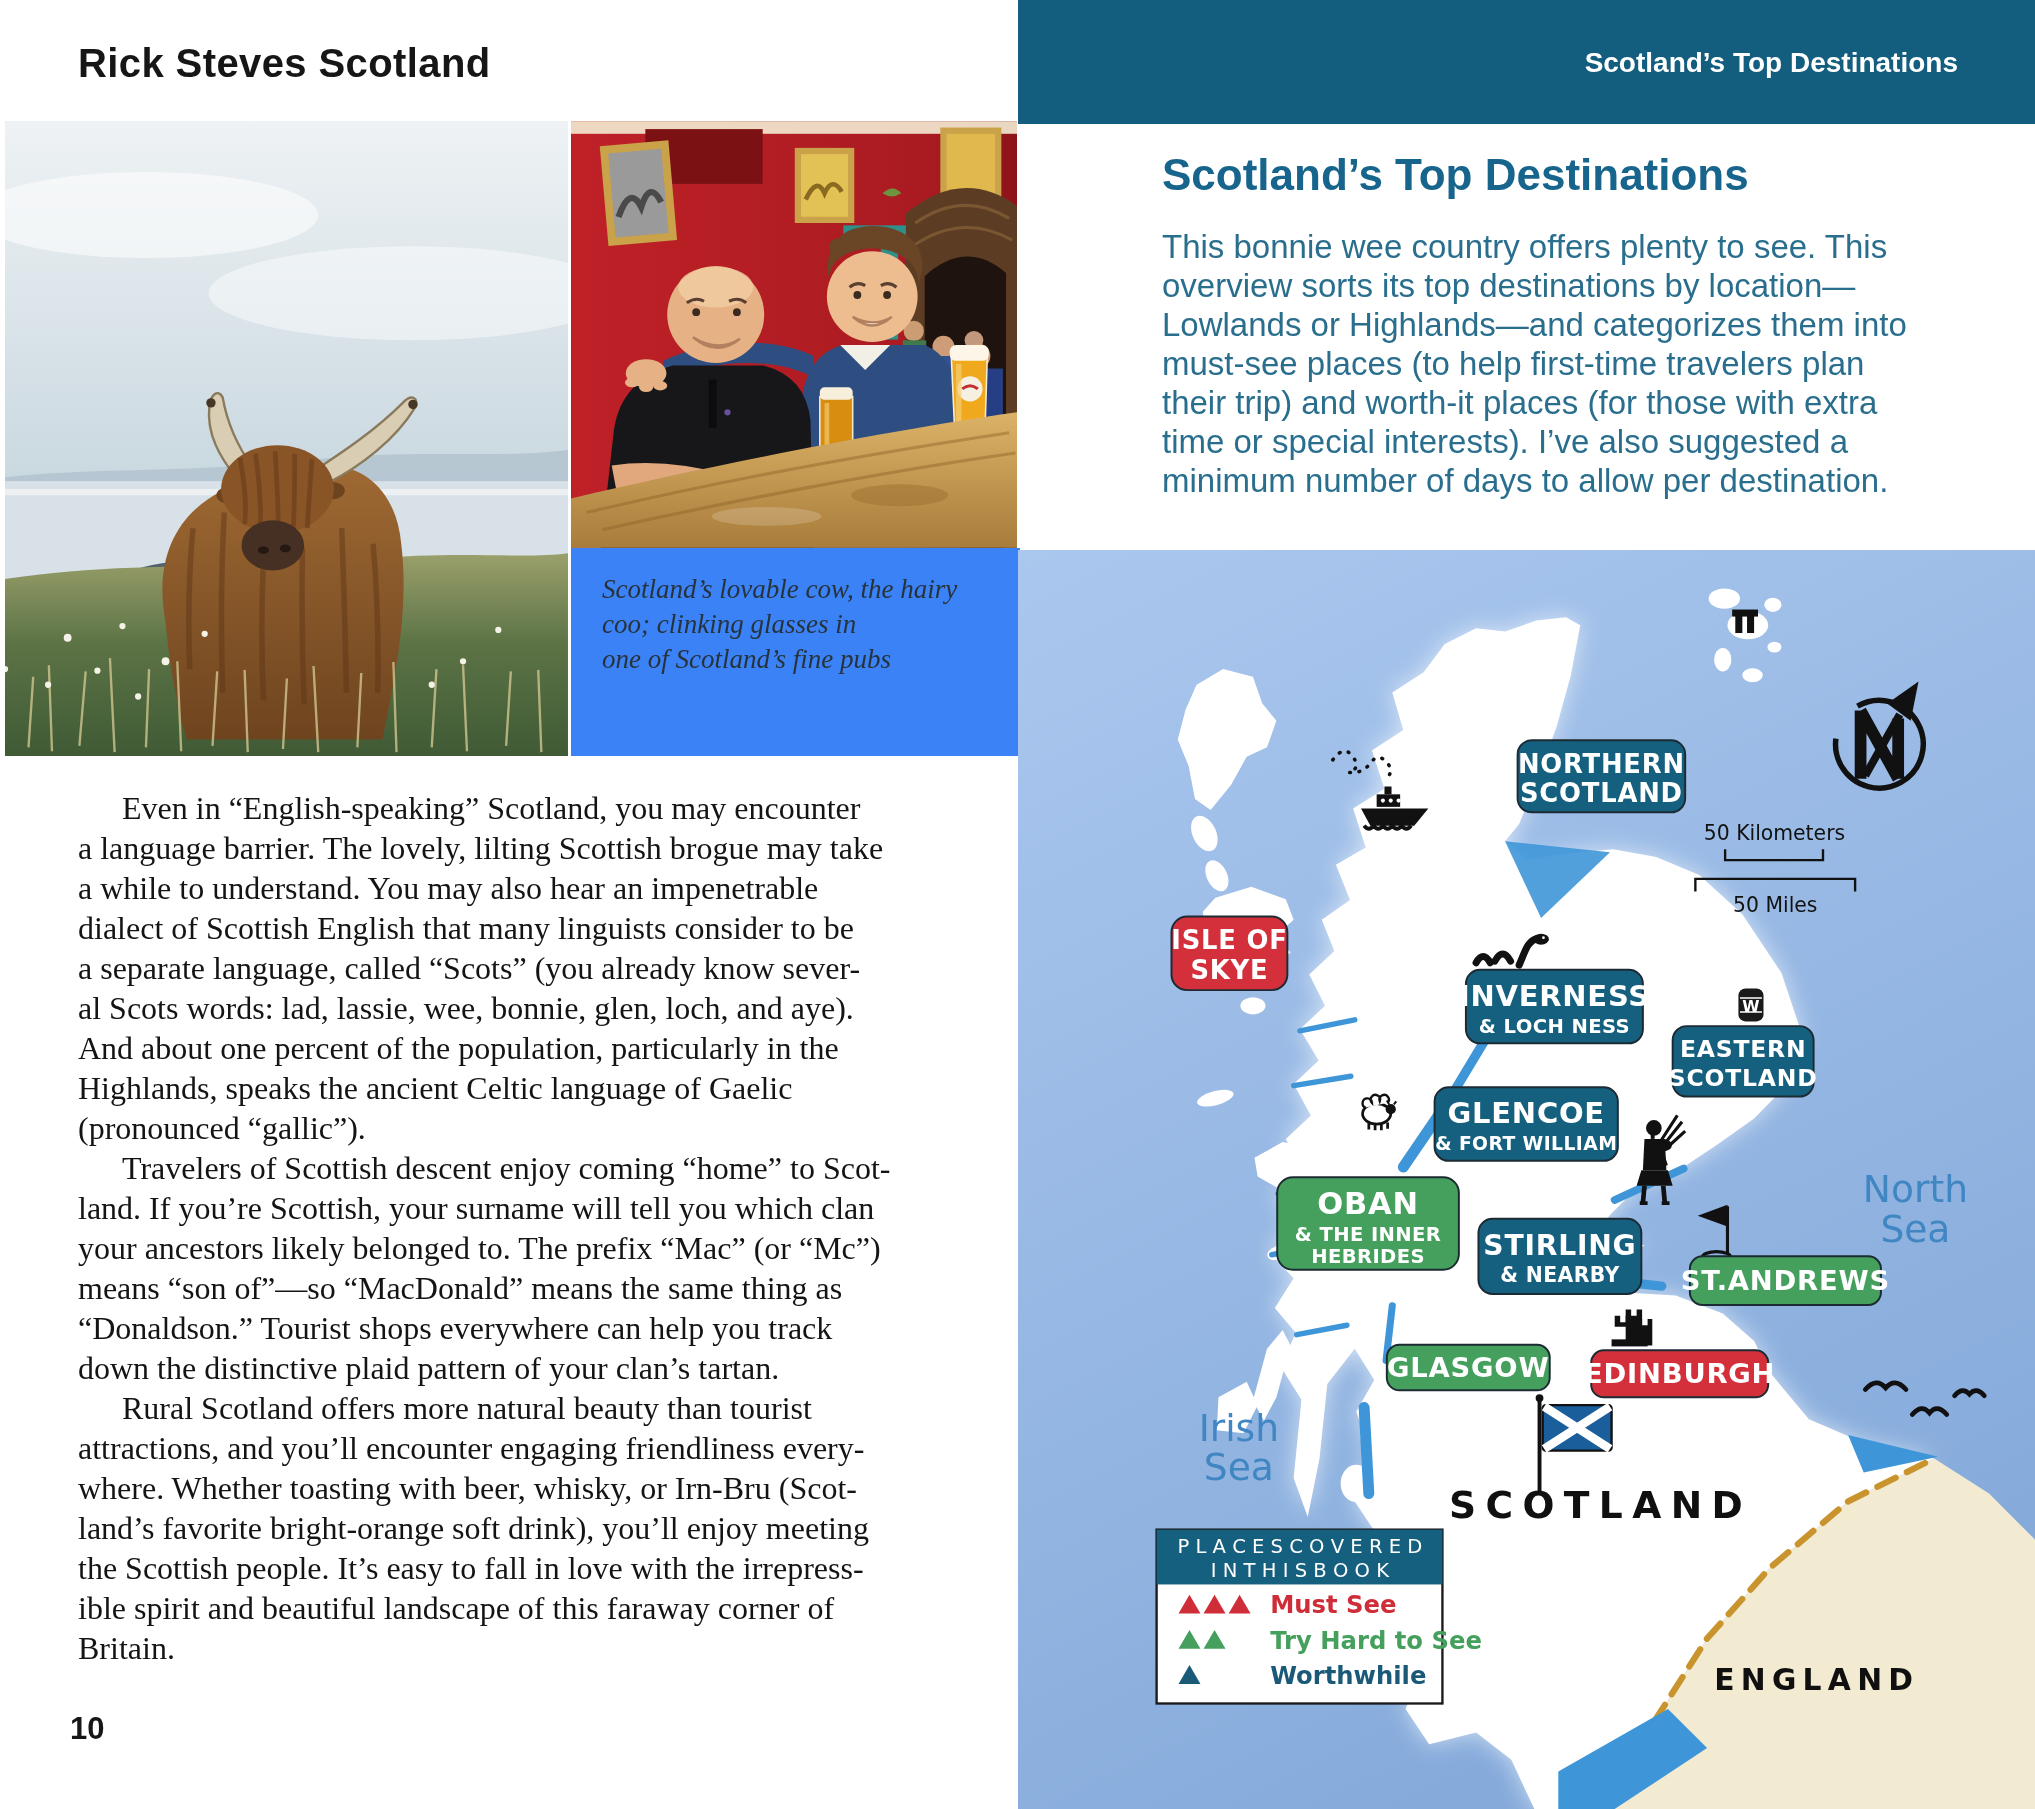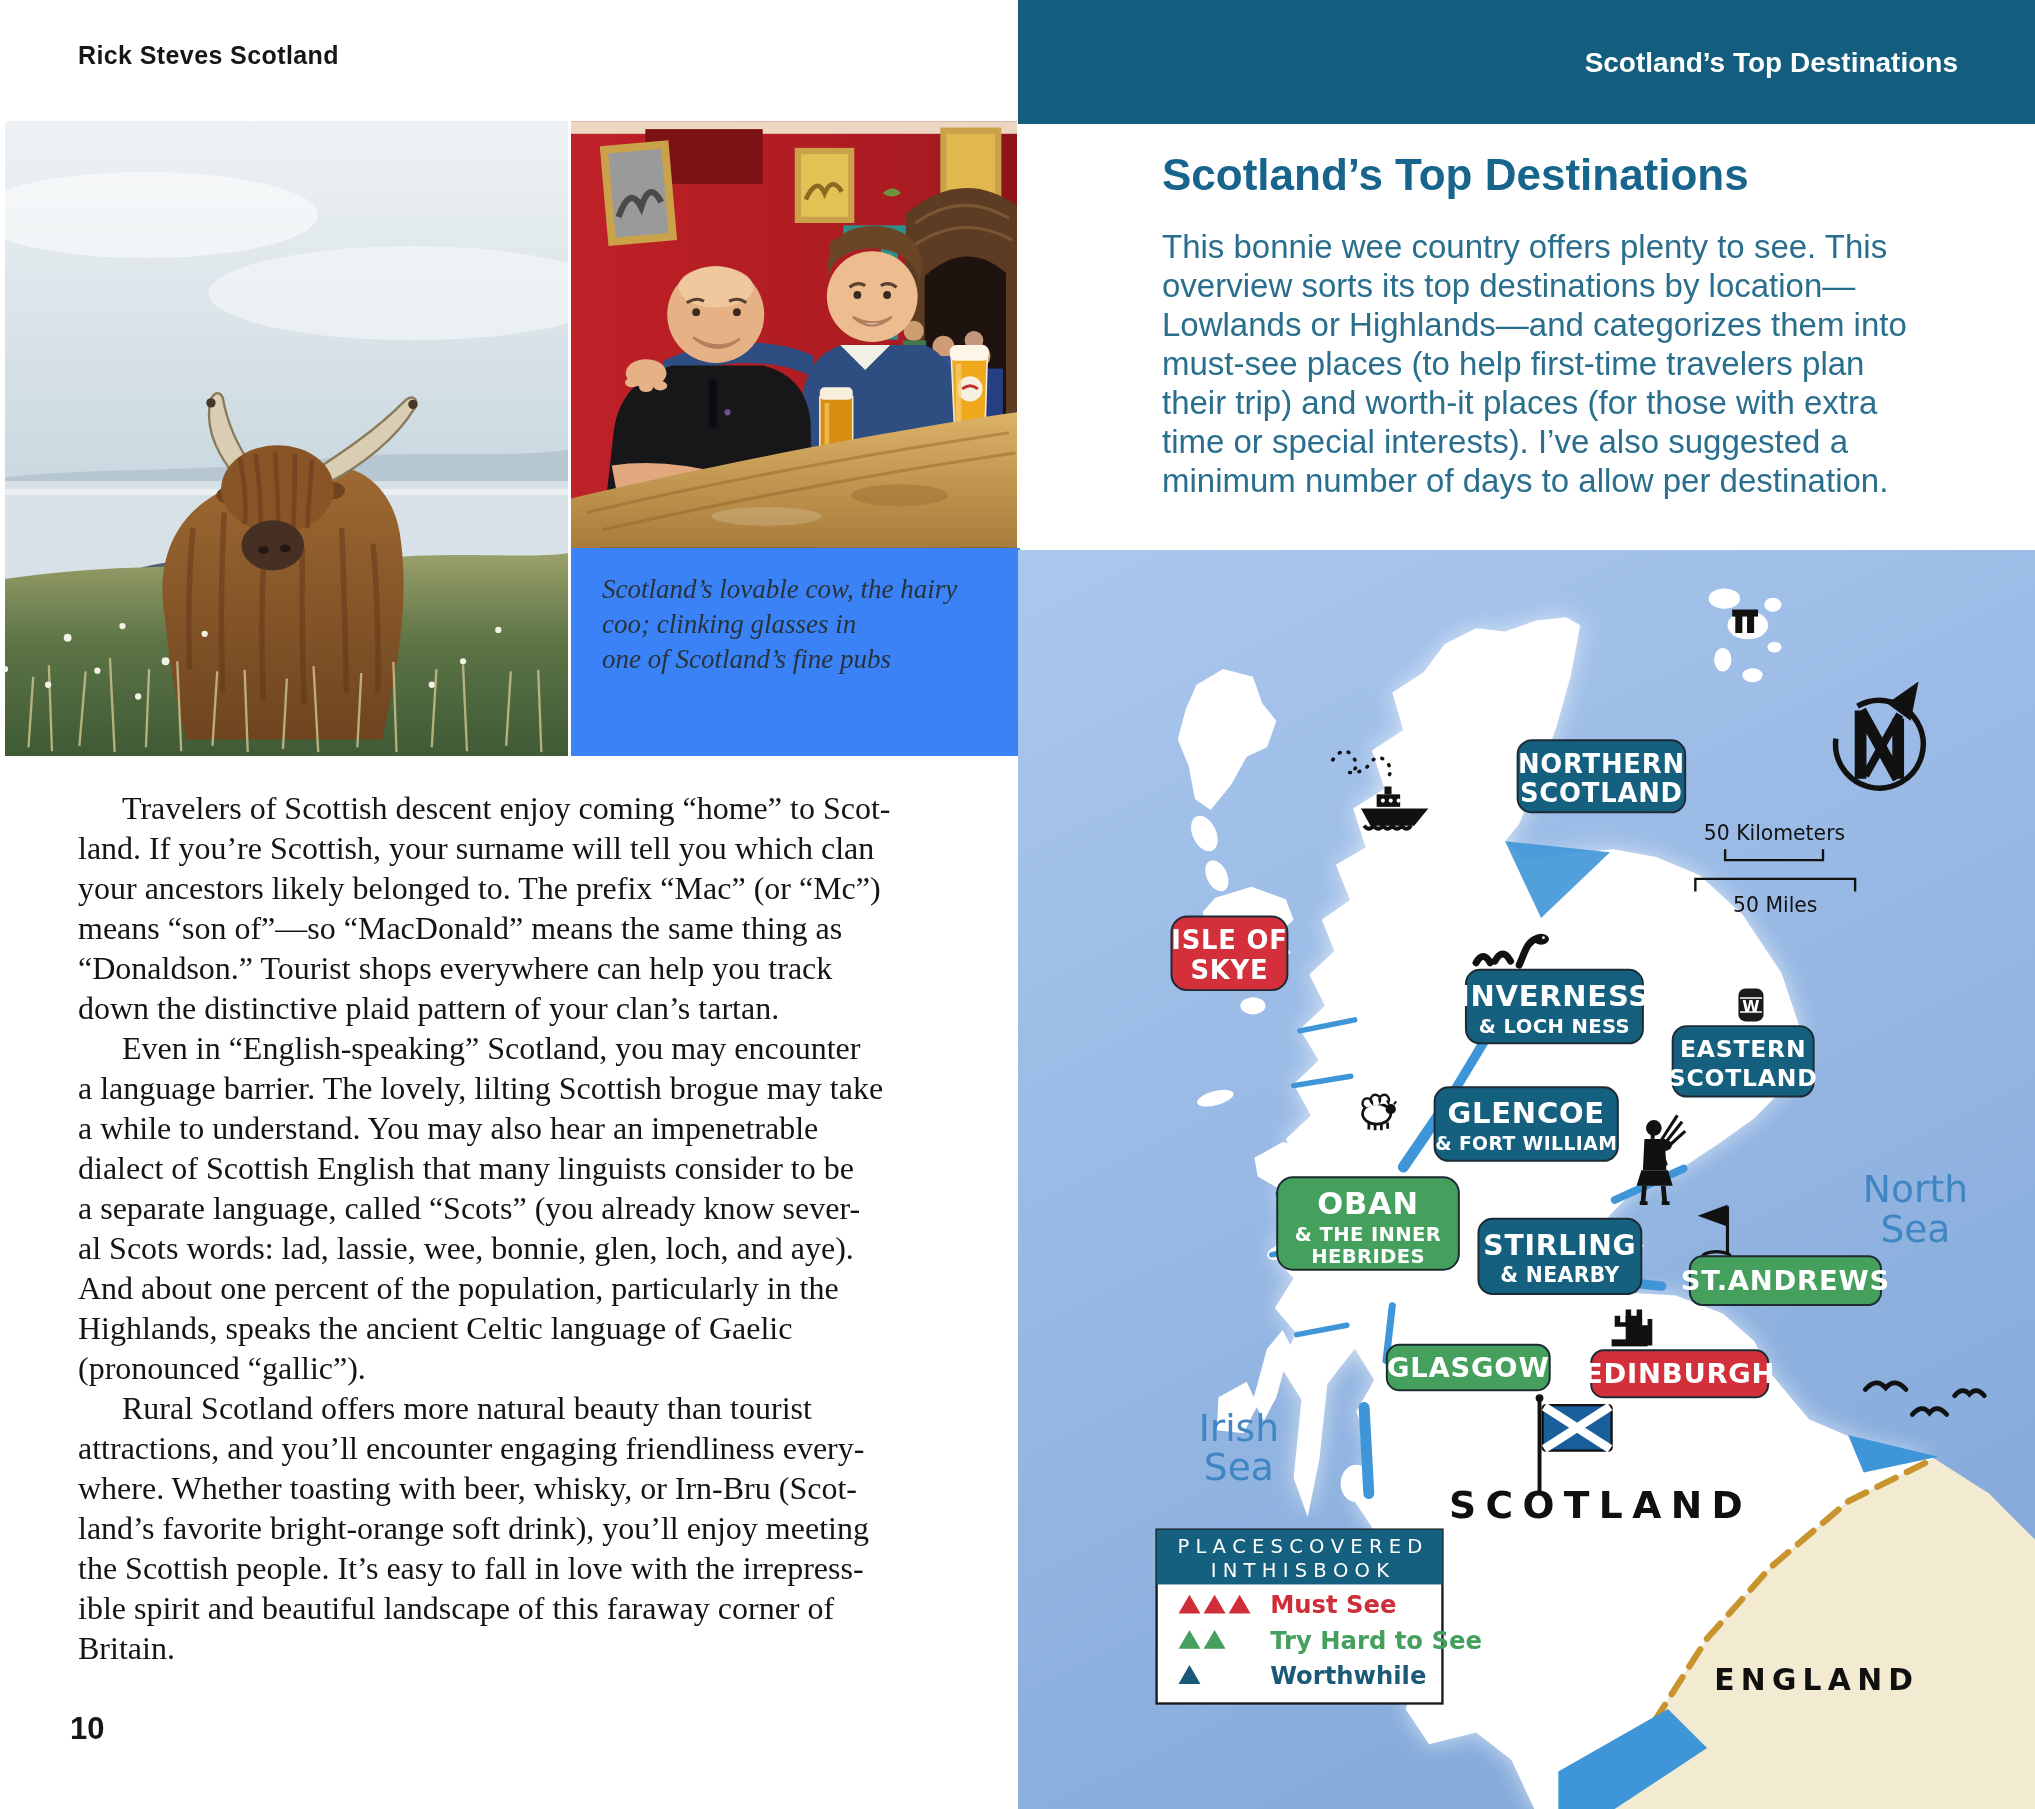--- a/index.html
+++ b/index.html
@@ -1,21 +1,21 @@
 <!DOCTYPE html>
 <html style="font-size:12.5px"><head>
 <meta charset="utf-8">
 <style>
   html,body{margin:0;padding:0;background:#ffffff;}
   .page{position:relative;width:2035px;height:1809px;background:#fff;overflow:hidden;
         font-family:"Liberation Sans","DejaVu Sans",sans-serif;}
   .abs{position:absolute;}
 
   
-  .lheader{left:78px;top:41px;font-size:25px;font-weight:bold;color:#161616;letter-spacing:0.4px;}
+  .lheader{left:78px;top:41px;font-size:40px;font-weight:bold;color:#161616;letter-spacing:0.4px;}
   .band{left:1018px;top:0;width:1018px;height:124px;background:#135e7e;}
   .band-title{position:absolute;right:78px;top:47px;font-size:28px;font-weight:bold;color:#ffffff;}
 
   
   .photo{overflow:hidden;}
   .caption{left:571px;top:548px;width:449px;height:208px;background:#3b82f6;box-sizing:border-box;
            padding:23.5px 31px;font-family:"Liberation Serif","DejaVu Serif",serif;font-style:italic;
            font-size:27px;line-height:35px;color:#27333c;white-space:pre-line;}
   .bodytext{left:78px;top:788px;width:820px;color:#141414;
             font-family:"Liberation Serif","DejaVu Serif",serif;font-size:32px;line-height:40px;}
@@ -233,35 +233,35 @@
         <ellipse cx="250" cy="505" rx="70" ry="12" fill="#ffffff" opacity=".18"></ellipse>
       </g>
     </svg>
   </div>
 
   <div class="abs caption">Scotland’s lovable cow, the hairy
 coo; clinking glasses in
 one of Scotland’s fine pubs</div>
 
   <div class="abs bodytext">
-    <p>Travelers of Scottish descent enjoy coming “home” to Scot-
-land. If you’re Scottish, your surname will tell you which clan
-your ancestors likely belonged to. The prefix “Mac” (or “Mc”)
-means “son of”—so “MacDonald” means the same thing as
-“Donaldson.” Tourist shops everywhere can help you track
-down the distinctive plaid pattern of your clan’s tartan.</p>
     <p>Even in “English-speaking” Scotland, you may encounter
 a language barrier. The lovely, lilting Scottish brogue may take
 a while to understand. You may also hear an impenetrable
 dialect of Scottish English that many linguists consider to be
 a separate language, called “Scots” (you already know sever-
 al Scots words: lad, lassie, wee, bonnie, glen, loch, and aye).
 And about one percent of the population, particularly in the
 Highlands, speaks the ancient Celtic language of Gaelic
 (pronounced “gallic”).</p>
+    <p>Travelers of Scottish descent enjoy coming “home” to Scot-
+land. If you’re Scottish, your surname will tell you which clan
+your ancestors likely belonged to. The prefix “Mac” (or “Mc”)
+means “son of”—so “MacDonald” means the same thing as
+“Donaldson.” Tourist shops everywhere can help you track
+down the distinctive plaid pattern of your clan’s tartan.</p>
     <p>Rural Scotland offers more natural beauty than tourist
 attractions, and you’ll encounter engaging friendliness every-
 where. Whether toasting with beer, whisky, or Irn-Bru (Scot-
 land’s favorite bright-orange soft drink), you’ll enjoy meeting
 the Scottish people. It’s easy to fall in love with the irrepress-
 ible spirit and beautiful landscape of this faraway corner of
 Britain.</p>
   </div>
 
   <div class="abs pagenum">10</div>

